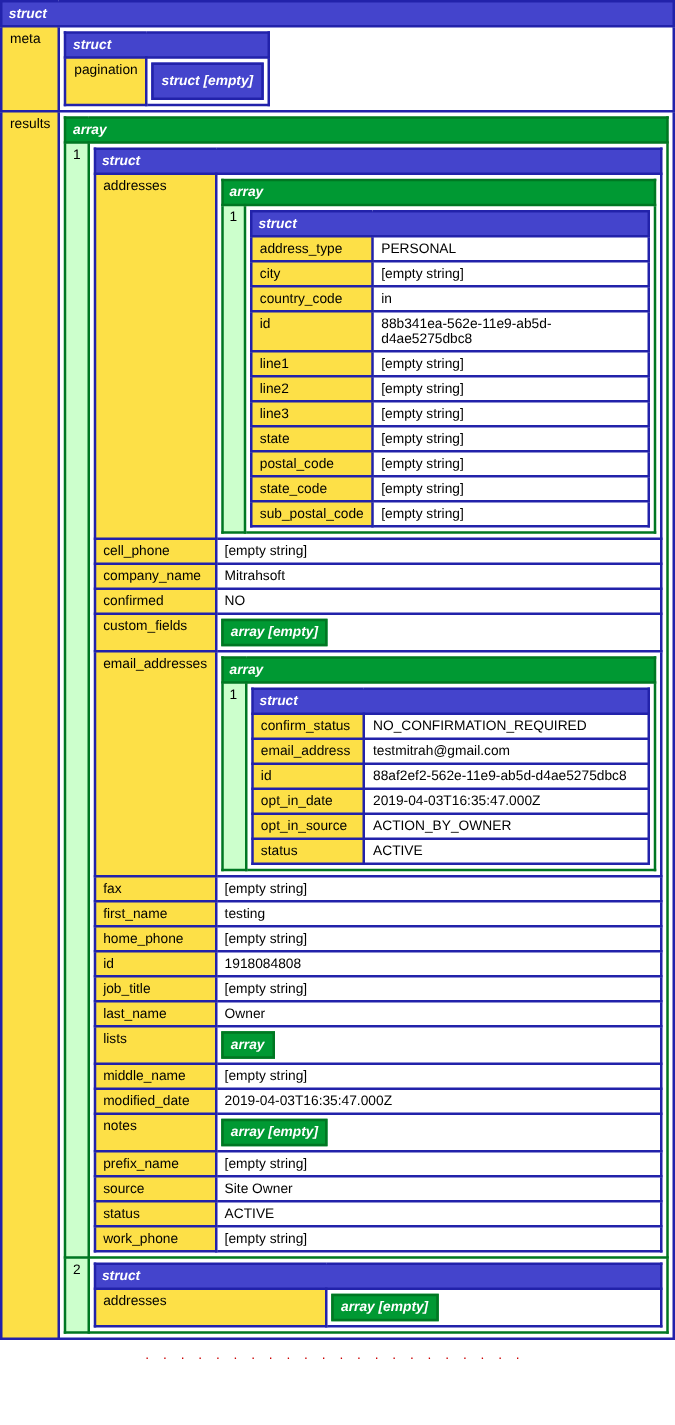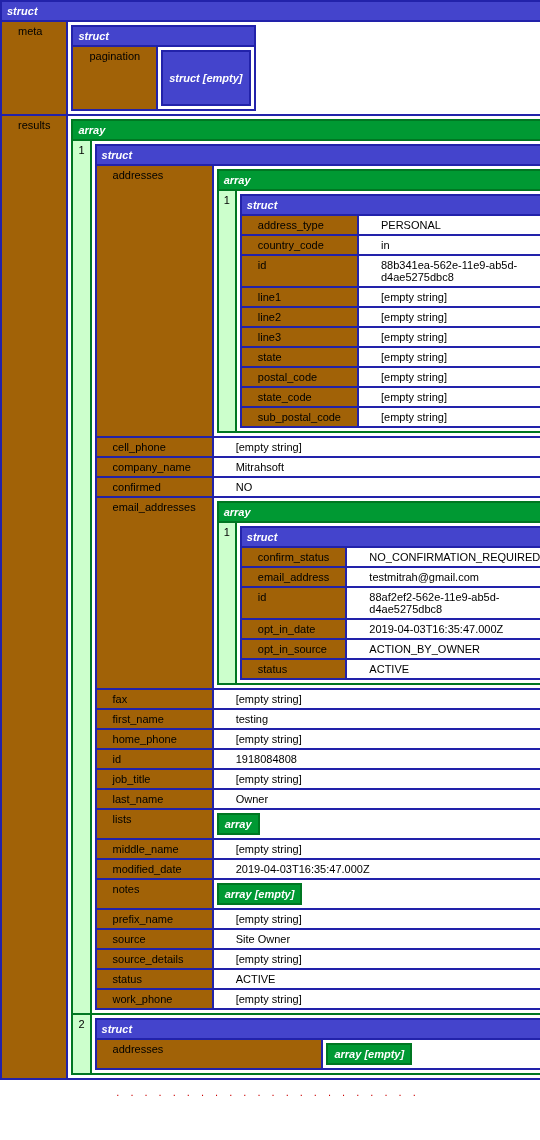--- a/index.html
+++ b/index.html
@@ -20,30 +20,30 @@
     background: #4444cc;
     color: #fff;
     text-align: left;
     font-weight: bold;
     font-style: italic;
     padding: 3px 5px;
     border: 2px solid #2222aa;
     font-size: 11px;
   }
   .struct > tbody > tr > td.key {
-    background: #a16207;
+    background: #fde047;
     border: 2px solid #2222aa;
-    padding: 3px 16px;
+    padding: 3px 6px;
     font-size: 11px;
     white-space: nowrap;
   }
   .struct > tbody > tr > td.val {
     background: #fff;
     border: 2px solid #2222aa;
-    padding: 3px 22px;
+    padding: 3px 6px;
     font-size: 11px;
   }
   .struct > tbody > tr > td.val.container {
     padding: 3px;
   }
 
   
   .array > tbody > tr > th {
     background: #009933;
     color: #fff;
@@ -69,21 +69,21 @@
     font-size: 11px;
   }
 
   
   .struct-empty {
     display: inline-block;
     background: #4444cc;
     color: #fff;
     font-weight: bold;
     font-style: italic;
-    padding: 20px 6px;
+    padding: 7px 6px;
     border: 2px solid #2222aa;
     font-size: 11px;
   }
   .array-label, .array-empty {
     display: inline-block;
     background: #009933;
     color: #fff;
     font-weight: bold;
     font-style: italic;
     padding: 3px 6px;
@@ -166,20 +166,24 @@
                               <table class="struct" style="width:100%">
                                 <tbody>
                                   <tr>
                                           <th colspan="2">struct</th>
                                         </tr>
                                   <tr>
                                           <td class="key">address_type</td>
                                           <td class="val">PERSONAL</td>
                                         </tr>
                                   <tr>
+                                          <td class="key">city</td>
+                                          <td class="val">[empty string]</td>
+                                        </tr>
+                                  <tr>
                                           <td class="key">country_code</td>
                                           <td class="val">in</td>
                                         </tr>
                                   <tr>
                                           <td class="key">id</td>
                                           <td class="val">88b341ea-562e-11e9-ab5d-d4ae5275dbc8</td>
                                         </tr>
                                   <tr>
                                           <td class="key">line1</td>
                                           <td class="val">[empty string]</td>
@@ -221,20 +225,24 @@
                           <td class="key">cell_phone</td>
                           <td class="val">[empty string]</td>
                         </tr>
                   <tr>
                           <td class="key">company_name</td>
                           <td class="val">Mitrahsoft</td>
                         </tr>
                   <tr>
                           <td class="key">confirmed</td>
                           <td class="val">NO</td>
+                        </tr>
+                  <tr>
+                          <td class="key">custom_fields</td>
+                          <td class="val container"><span class="array-empty">array [empty]</span></td>
                         </tr>
 
                   <tr>
                     <td class="key">email_addresses</td>
                     <td class="val container">
                       <table class="array" style="width:100%">
                         <tbody>
                           <tr>
                                   <th colspan="2">array</th>
                                 </tr>
@@ -321,24 +329,20 @@
                         </tr>
                   <tr>
                           <td class="key">prefix_name</td>
                           <td class="val">[empty string]</td>
                         </tr>
                   <tr>
                           <td class="key">source</td>
                           <td class="val">Site Owner</td>
                         </tr>
                   <tr>
-                          <td class="key">source_details</td>
-                          <td class="val">[empty string]</td>
-                        </tr>
-                  <tr>
                           <td class="key">status</td>
                           <td class="val">ACTIVE</td>
                         </tr>
                   <tr>
                           <td class="key">work_phone</td>
                           <td class="val">[empty string]</td>
                         </tr>
                 </tbody>
               </table>
 

